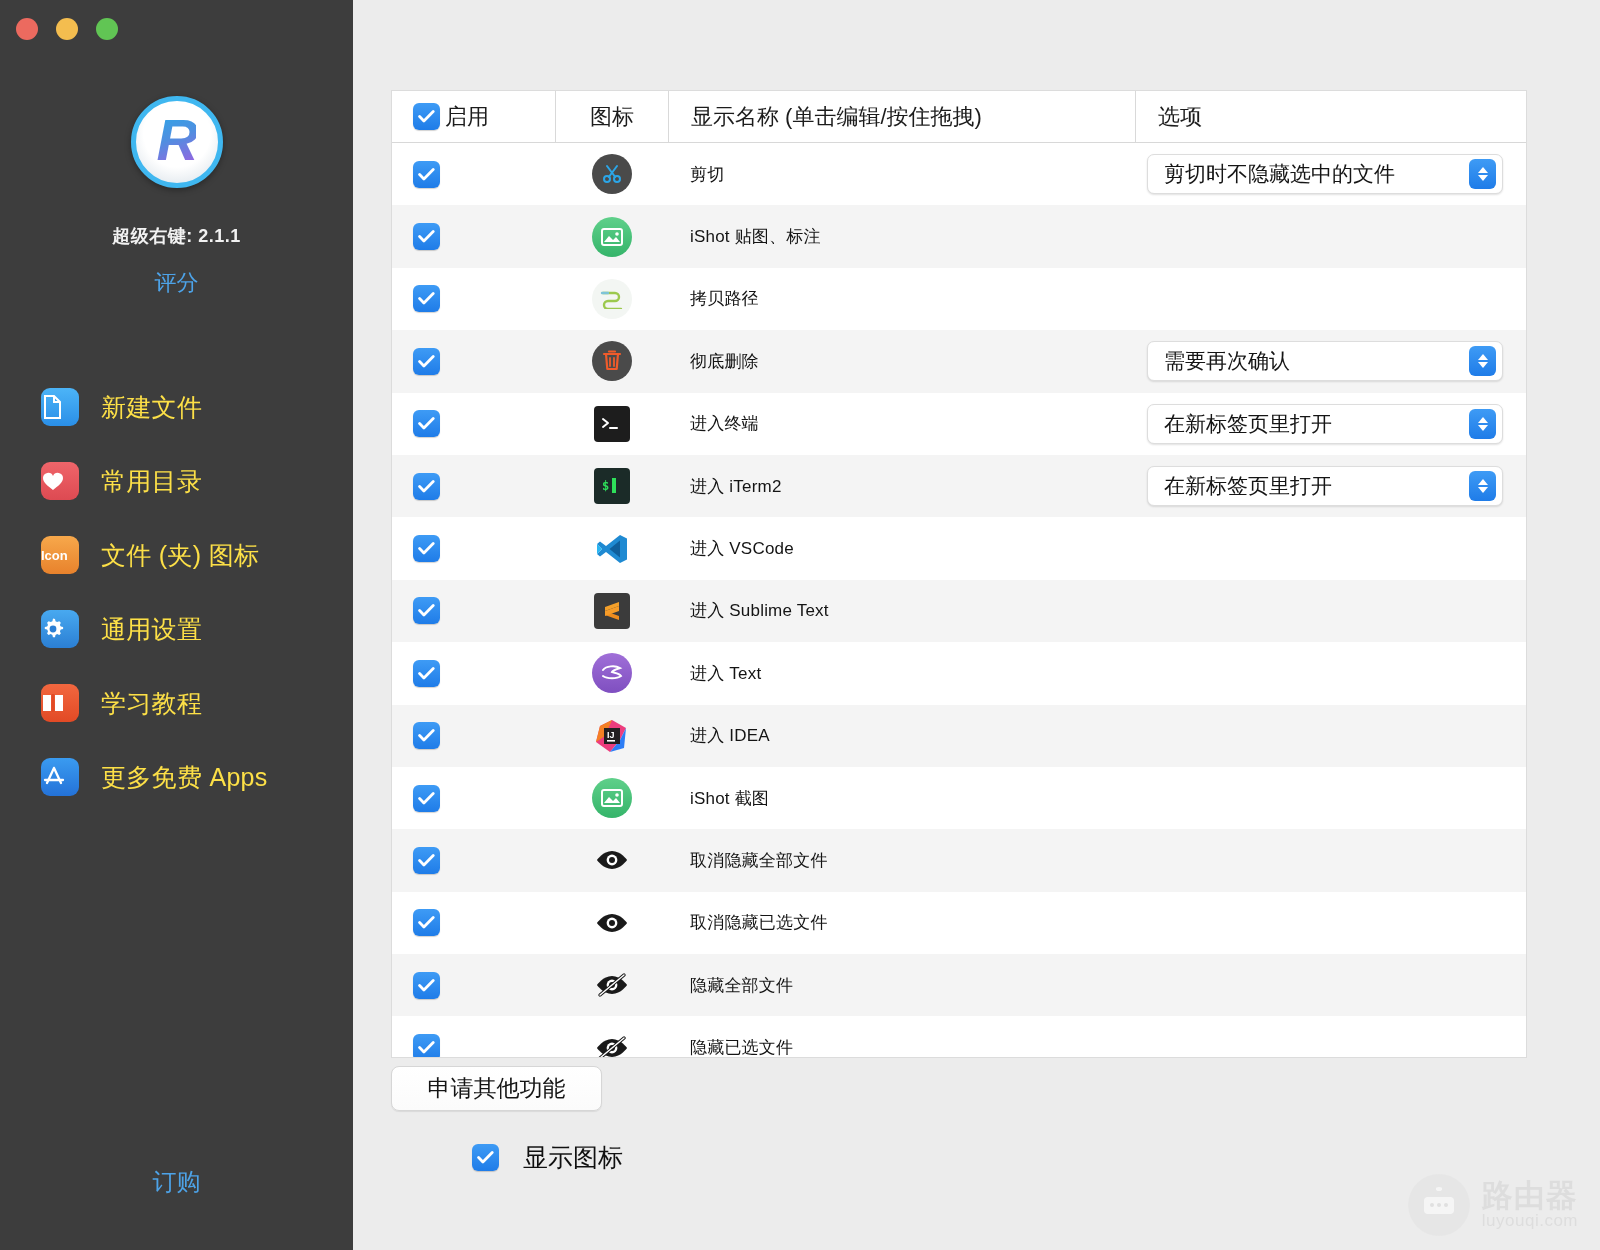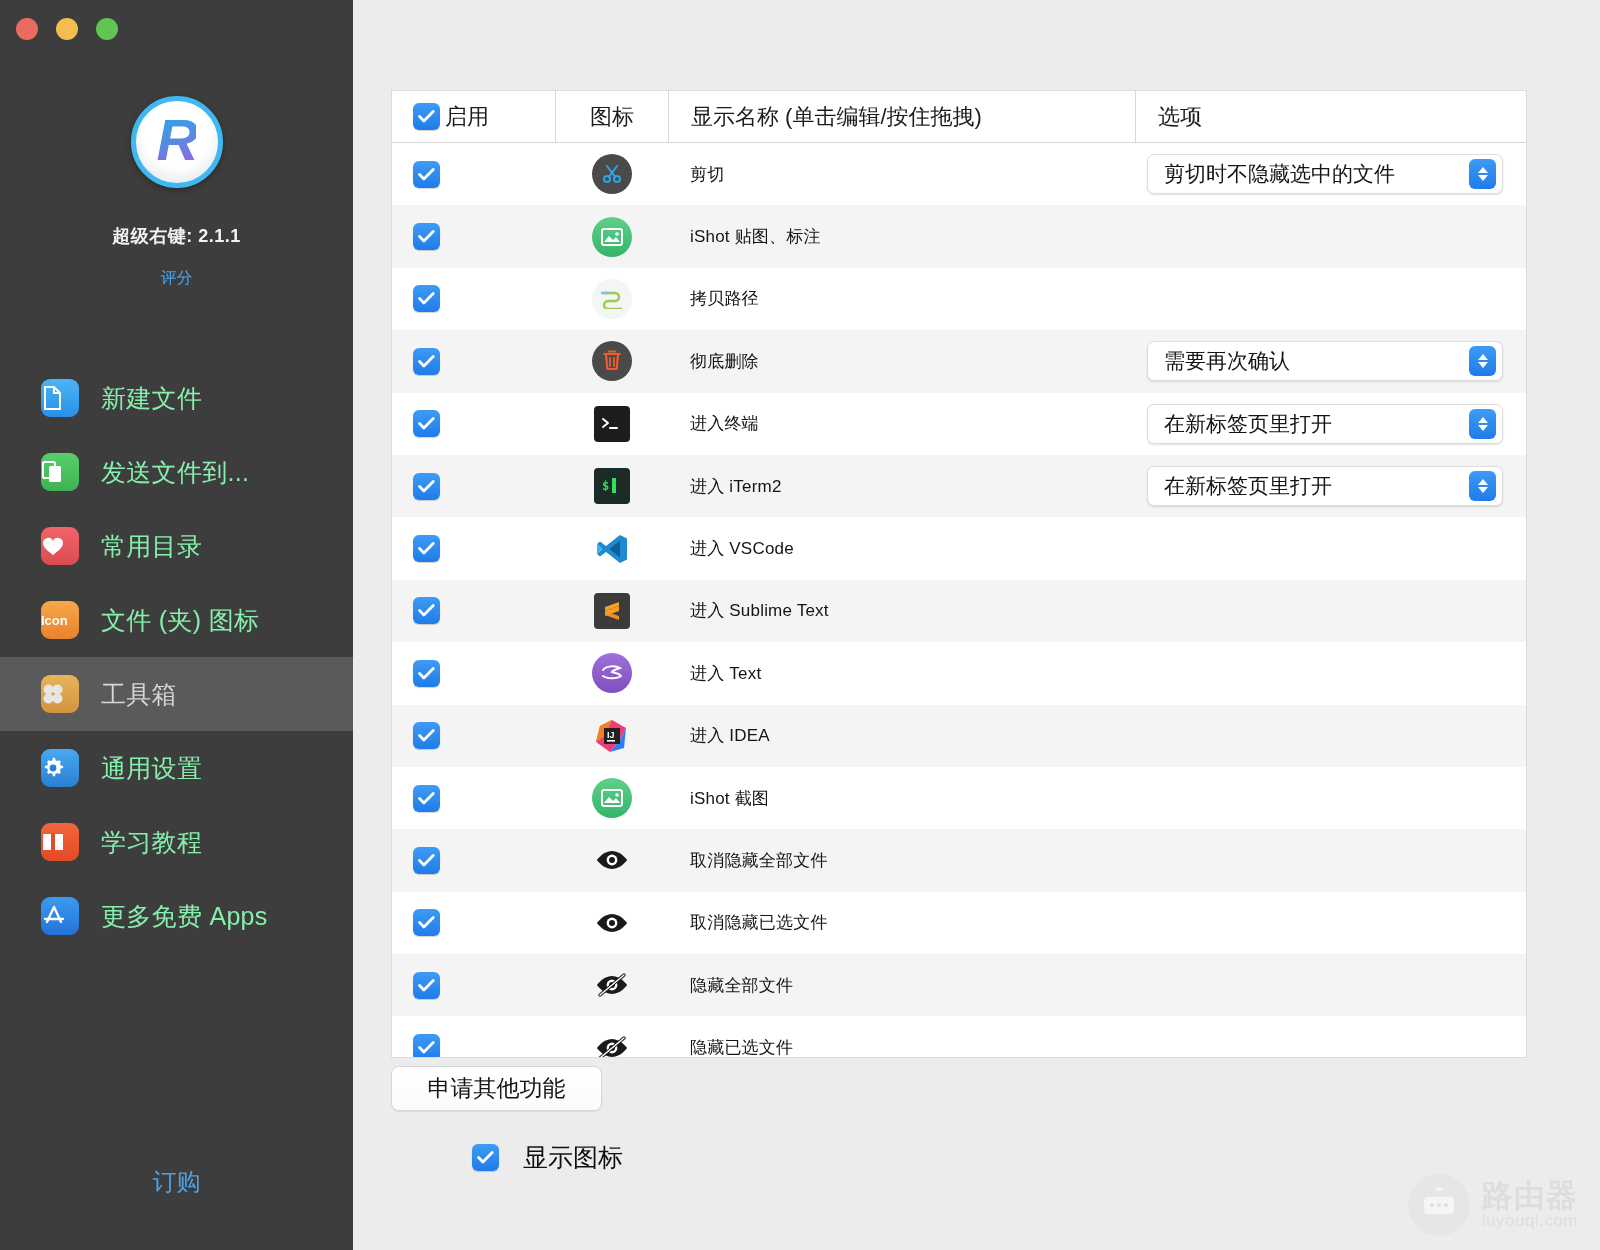--- a/index.html
+++ b/index.html
@@ -58,33 +58,33 @@
     background-clip: text;
     color: transparent;
     margin-top: -4px;
     letter-spacing: -2px;
   }
   .brand-title {
     color: #f2f2f2; font-size: 18px; font-weight: bold;
     margin-top: 36px; letter-spacing: .5px;
   }
   .brand-link {
-    color: #4da3e8; font-size: 16px; margin-top: 20px; cursor: pointer;
+    color: #4da3e8; font-size: 22px; margin-top: 20px; cursor: pointer;
   }
 
   .nav { margin-top: 72px; }
   .nav-item {
     height: 74px;
     display: flex; align-items: center;
     padding-left: 41px;
     gap: 22px;
     cursor: pointer;
   }
   .nav-item.selected { background:#5a5a5a; }
-  .nav-label { color:#86efac; font-size: 25px; letter-spacing: .3px; }
+  .nav-label { color:#fde047; font-size: 25px; letter-spacing: .3px; }
   .nav-item.selected .nav-label { color: #d6d6d6; }
   .ico {
     width: 38px; height: 38px; border-radius: 9px;
     display:flex; align-items:center; justify-content:flex-start;
     flex: 0 0 38px;
     color:#fff;
     position: relative;
     overflow: hidden;
   }
   .ico svg { display:block; }
@@ -260,57 +260,37 @@
       <div class="nav-item">
         <span class="ico ico-blue">
           <svg width="22" height="24" viewBox="0 0 22 24">
               <path d="M4 1h9l6 6v16H4z" fill="none" stroke="#fff" stroke-width="2"></path>
               <path d="M13 1v6h6" fill="none" stroke="#fff" stroke-width="2"></path>
             </svg>
         </span>
         <span class="nav-label">新建文件</span>
       </div>
 
-      <div class="nav-item">
-        <span class="ico ico-green">
-          <svg width="24" height="24" viewBox="0 0 24 24">
-              <rect x="2" y="2" width="12" height="16" rx="1.5" fill="none" stroke="#fff" stroke-width="2"></rect>
-              <rect x="8" y="6" width="12" height="16" rx="1.5" fill="#fff"></rect>
-            </svg>
-        </span>
-        <span class="nav-label">发送文件到...</span>
-      </div>
 
       <div class="nav-item">
         <span class="ico ico-red">
           <svg width="24" height="22" viewBox="0 0 24 22">
               <path d="M12 20C7 16 2 12.5 2 8a5.2 5.2 0 0 1 10-2 5.2 5.2 0 0 1 10 2c0 4.5-5 8-10 12z" fill="#fff"></path>
             </svg>
         </span>
         <span class="nav-label">常用目录</span>
       </div>
 
       <div class="nav-item">
         <span class="ico ico-orange">
           <span class="ico-txt">Icon</span>
         </span>
         <span class="nav-label">文件 (夹) 图标</span>
       </div>
 
-      <div class="nav-item selected">
-        <span class="ico ico-gold">
-          <svg width="24" height="24" viewBox="0 0 24 24">
-              <circle cx="7.5" cy="7.5" r="5" fill="#e6e6e6"></circle>
-              <circle cx="16.5" cy="7.5" r="5" fill="#e6e6e6"></circle>
-              <circle cx="7.5" cy="16.5" r="5" fill="#e6e6e6"></circle>
-              <circle cx="16.5" cy="16.5" r="5" fill="#e6e6e6"></circle>
-            </svg>
-        </span>
-        <span class="nav-label">工具箱</span>
-      </div>
 
       <div class="nav-item">
         <span class="ico ico-blue2">
           <svg width="24" height="24" viewBox="0 0 24 24">
               <path fill="#fff" d="M12 1.5l2 .4.5 2.3 1.6.9 2.2-.9 1.5 1.5-.9 2.2.9 1.6 2.3.5v2.1l-2.3.5-.9 1.6.9 2.2-1.5 1.5-2.2-.9-1.6.9-.5 2.3h-2.1l-.5-2.3-1.6-.9-2.2.9-1.5-1.5.9-2.2-.9-1.6-2.3-.5v-2.1l2.3-.5.9-1.6-.9-2.2 1.5-1.5 2.2.9 1.6-.9.5-2.3z"></path>
               <circle cx="12" cy="12" r="3.4" fill="#2b7fd4"></circle>
             </svg>
         </span>
         <span class="nav-label">通用设置</span>
       </div>

